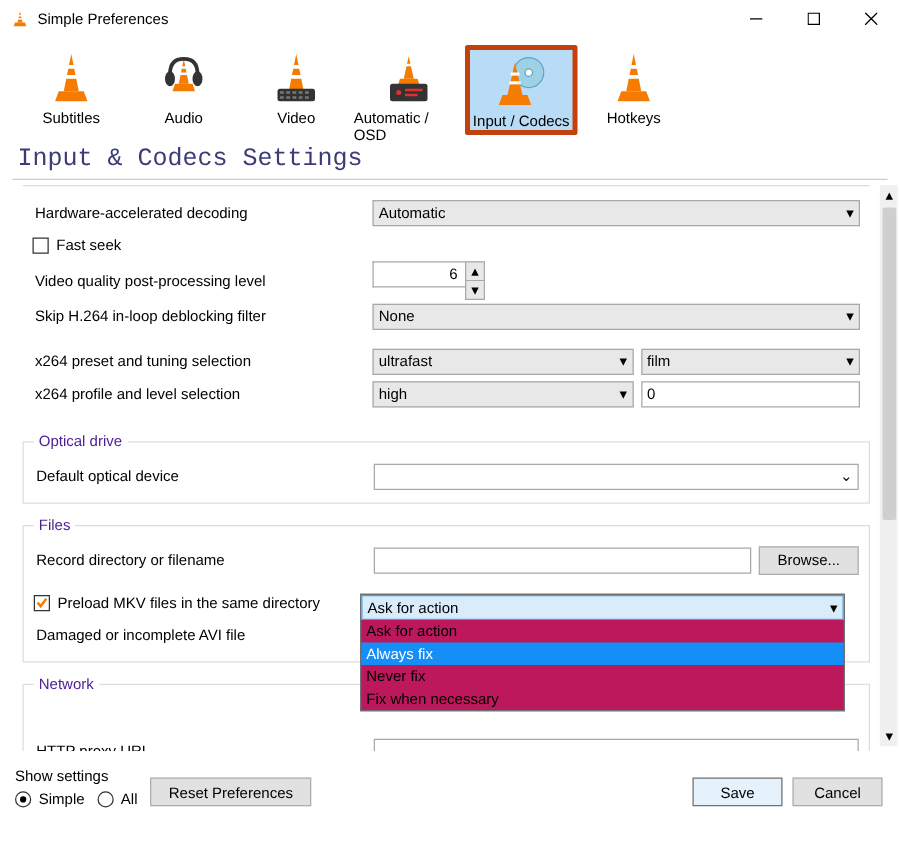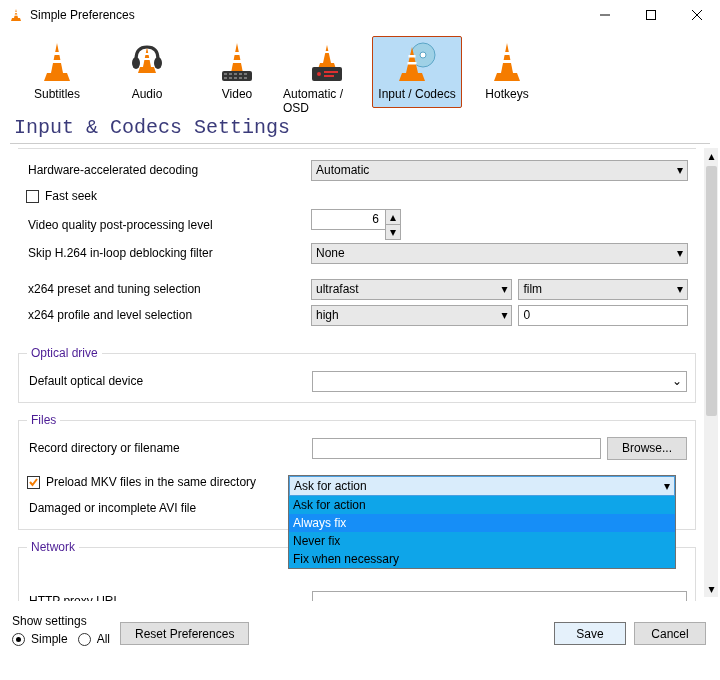--- a/index.html
+++ b/index.html
@@ -10,55 +10,55 @@
   .titlebar { height: 30px; display: flex; align-items: center; padding-left: 8px; }
   .titlebar .vlc-mini { width: 16px; height: 16px; display: flex; align-items: center; justify-content: center; margin-right: 6px;}
   .titlebar .title { flex: 1; }
   .winbtn { width: 46px; height: 30px; display: flex; align-items: center; justify-content: center; }
   .winbtn svg { display:block; }
 
   
   .tabs { display: flex; gap: 0; padding: 6px 12px 2px 12px; }
   .tab { width: 90px; height: 72px; display:flex; flex-direction:column; align-items:center; justify-content:flex-start; padding-top:4px; gap:2px; border:1px solid transparent; border-radius:2px;}
   .tab .tab-label { margin-top:auto; padding-bottom:6px; }
-  .tab.selected { background: #b8dcf6; border:1px solid #c2410c; }
+  .tab.selected { background: #b8dcf6; border:4px solid #c2410c; }
 
   .section-title { font-size: 20px; color: #3b3b7a; padding: 6px 14px 4px 14px; font-family: Liberation Mono, monospace; }
   .hr { height:1px; background:#ccc; margin: 0 10px; }
 
   .scroll-area { position:relative; height: 457px; padding: 2px 16px 4px 10px; overflow:hidden; }
   .scrollbar-track { position:absolute; right:2px; top:4px; bottom:4px; width:15px; background:#f0f0f0; border-left:1px solid #fff;}
   .scrollbar-arrow { position:absolute; left:0; width:15px; height:16px; display:flex; align-items:center; justify-content:center;}
   .scrollbar-arrow.up { top:0;}
   .scrollbar-arrow.down { bottom:0;}
   .scrollbar-thumb { position:absolute; left:2px; width:11px; top:18px; height:250px; background:#cfcfcf; border-radius:2px;}
 
   fieldset { border:1px solid #ddd; margin: 6px 8px 10px 8px; padding: 8px 8px 8px 8px;}
   fieldset.nolegend { border:none; border-top:1px solid #ddd; padding-top:8px;}
   legend { padding: 0 4px; color:#4c1d95; }
-  .row { display:flex; align-items:center; min-height:26px; gap:17px; }
+  .row { display:flex; align-items:center; min-height:26px; gap:4px; }
   .label-col { width: 268px; padding-left:2px;}
   .ctrl-col { flex:1; display:flex; gap:6px; align-items:center;}
   .combo, .textbox {
     height: 21px; background:#e8e8e8; border:1px solid #a8a8a8; display:flex; align-items:center; padding:0 4px; position:relative;
   }
   .combo { justify-content:space-between; }
   .combo .chev { margin-left:auto; }
   .combo.white { background:#fff; }
   .textbox { background:#fff; }
   .spin { width:90px; display:flex; }
   .spin .val { flex:1; background:#fff; border:1px solid #a8a8a8; border-right:none; text-align:right; padding:0 6px; height:21px; line-height:19px;}
   .spin .btns { width:16px; display:flex; flex-direction:column;}
   .spin .btns div { flex:1; background:#e8e8e8; border:1px solid #a8a8a8; display:flex; align-items:center; justify-content:center;}
   .spin .btns div:last-child { border-top:none;}
 
   .checkbox { display:flex; align-items:center; gap:6px;}
   .cb-box { width:13px; height:13px; border:1px solid #333; display:flex; align-items:center; justify-content:center; background:#fff;}
 
-  .dropdown-open { position:absolute; left:288px; top:331px; width:388px; background:#0ea5e9; border:1px solid #707070; z-index:10;}
+  .dropdown-open { position:absolute; left:288px; top:331px; width:388px; background:#be185d; border:1px solid #707070; z-index:10;}
   .dropdown-open .combo-head { height:20px; background:#d9ecfb; border:1px solid #4a9fe0; margin:0; display:flex; align-items:center; padding:0 4px; justify-content:space-between;}
   .dropdown-open .opt { height:18px; padding:0 4px; display:flex; align-items:center;}
   .dropdown-open .opt.hl { background:#168ef7; color:#fff;}
 
   .radio-dot { width:13px; height:13px; border:1px solid #333; border-radius:50%; display:flex; align-items:center; justify-content:center; background:#fff;}
   .radio-dot .inner { width:5px; height:5px; background:#000; border-radius:50%;}
 
   .btn { height:23px; padding:0 14px; background:#e1e1e1; border:1px solid #adadad; display:flex; align-items:center; justify-content:center;}
   .btn.primary { background:#e5f1fb; border:1px solid #737373;}
 

